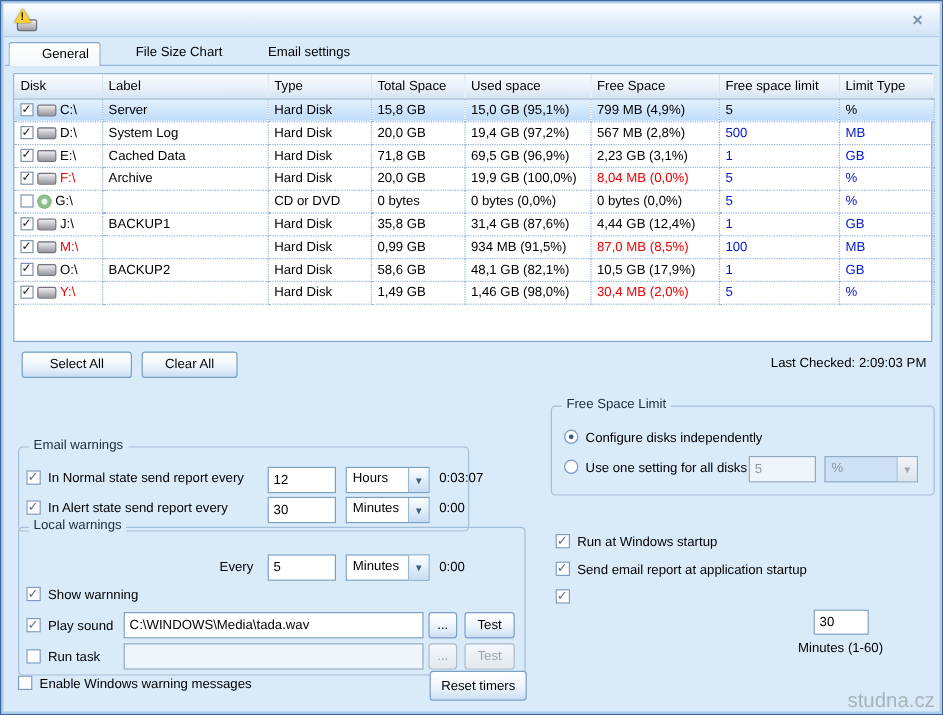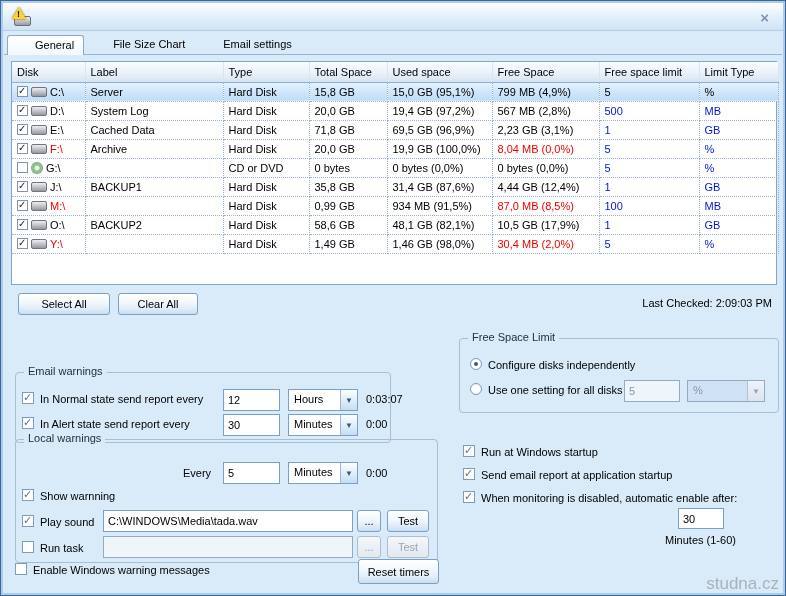--- a/index.html
+++ b/index.html
@@ -330,21 +330,20 @@
     <input class="tbox disabled" style="left: 87px; top: 96px; width: 250px; height: 22px;" value="">
     <div class="btn disabled" style="left:341px; top:96px; width:24px; height:22px;">...</div>
     <div class="btn disabled" style="left:371px; top:96px; width:42px; height:22px;">Test</div>
   </div>
 
   <span class="cb checked" style="left:462px; top:444px;"></span>
   <span class="lbl" style="left:480px; top:445px;">Run at Windows startup</span>
   <span class="cb checked" style="left:462px; top:467px;"></span>
   <span class="lbl" style="left:480px; top:468px;">Send email report at application startup</span>
   <span class="cb checked" style="left:462px; top:490px;"></span>
-  <span class="lbl" style="left:480px; top:491px;">When monitoring is disabled, automatic enable after:</span>
   <input class="tbox" style="left: 677px; top: 507px; width: 46px; height: 21px;" value="30">
   <span class="lbl" style="left:664px; top:533px;">Minutes (1-60)</span>
 
   <span class="cb" style="left:14px; top:562px;"></span>
   <span class="lbl" style="left:32px; top:563px;">Enable Windows warning messages</span>
   <div class="btn" style="left:357px; top:558px; width:81px; height:25px;">Reset timers</div>
   <span class="watermark">studna.cz</span>
 
 </div>
 

